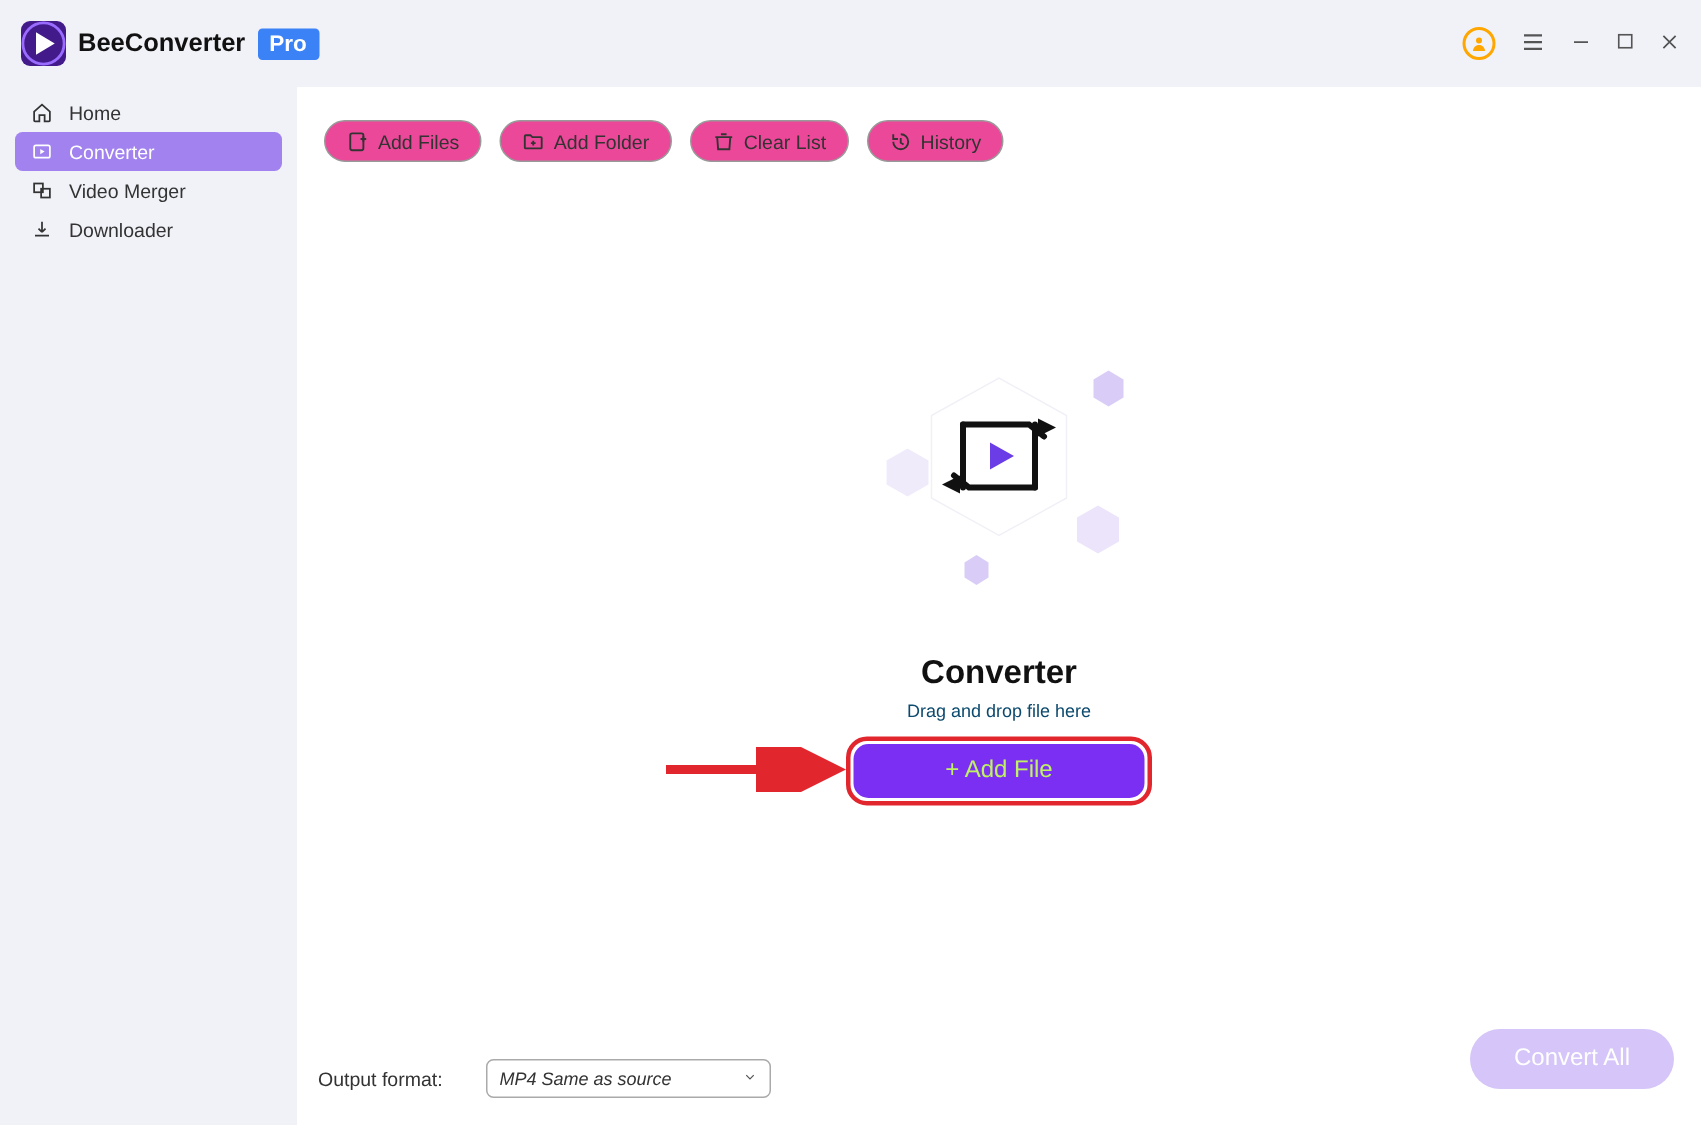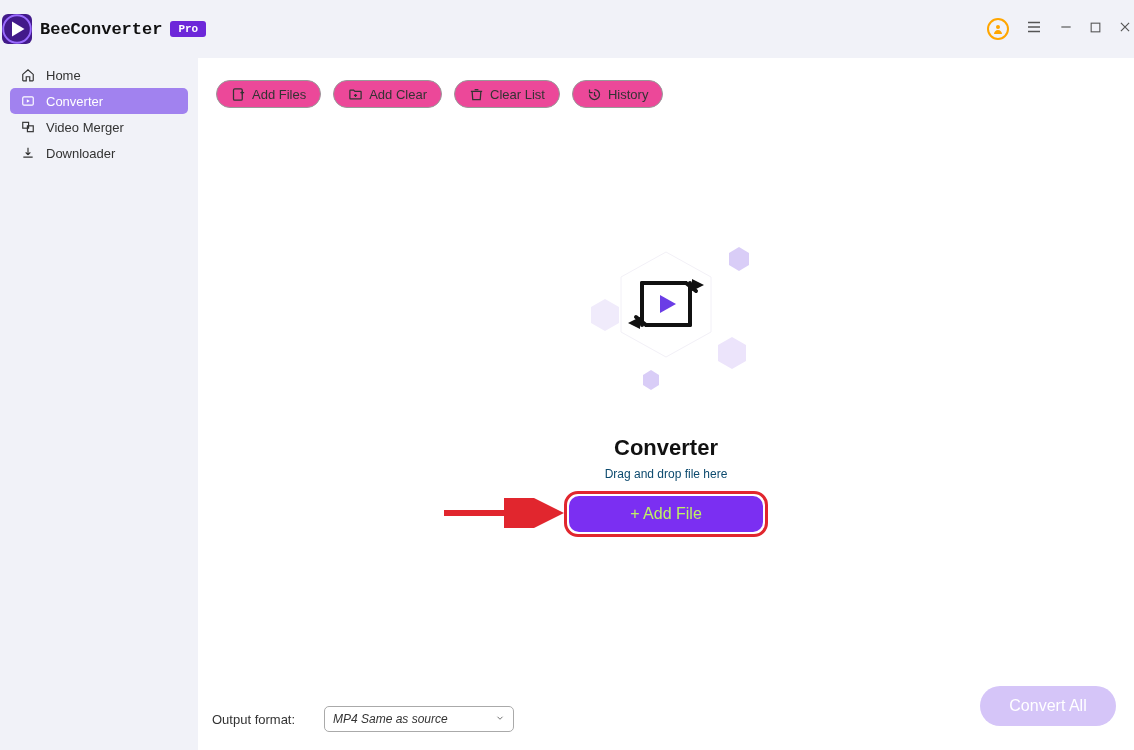--- a/index.html
+++ b/index.html
@@ -8,35 +8,35 @@
     font-family: -apple-system, "Segoe UI", Arial, sans-serif;
     background: #f1f2f8;
     overflow: hidden;
     position: relative;
     font-size: 14px;
     color: #333;
   }
   
   .titlebar {
     display: flex; align-items: center;
-    height: 58px; padding: 0 2px; font-family: Liberation Mono, monospace;
+    height: 58px; padding: 0 14px;
   }
   .app-logo {
     width: 30px; height: 30px;
     background: #421a8a;
     border-radius: 6px;
     display: flex; align-items: center; justify-content: center;
     margin-right: 8px;
   }
   .app-title { font-size: 17px; font-weight: 700; color: #111; }
   .pro-badge {
     margin-left: 8px;
-    background: #6d28d9;
+    background: #3b82f6;
     color: #fff;
-    font-size: 11px;
+    font-size: 15px;
     font-weight: 700;
     padding: 2px 8px;
     border-radius: 3px;
   }
   .titlebar-spacer { flex: 1; }
   .titlebar-icons { display: flex; align-items: center; gap: 16px; }
   .titlebar-icons .user-circle {
     width: 22px; height: 22px;
     border: 2px solid #ffa600; border-radius: 50%;
     display: flex; align-items: center; justify-content: center;
@@ -257,21 +257,21 @@
           <rect x="4" y="3" width="14" height="18" rx="2" fill="none" stroke="#333" stroke-width="2"></rect>
           <path stroke="#333" stroke-width="2" d="M15 9h6M18 6v6"></path>
         </svg>
       <span>Add Files</span>
     </button>
     <button class="tbtn">
       <svg viewBox="0 0 24 24">
           <path fill="none" stroke="#333" stroke-width="2" d="M3 6a1 1 0 011-1h5l2 2h9a1 1 0 011 1v10a1 1 0 01-1 1H4a1 1 0 01-1-1z"></path>
           <path stroke="#333" stroke-width="2" d="M12 11v5M9.5 13.5h5"></path>
         </svg>
-      <span>Add Clear</span>
+      <span>Add Folder</span>
     </button>
     <button class="tbtn">
       <svg viewBox="0 0 24 24">
           <path fill="none" stroke="#333" stroke-width="2" d="M5 7h14l-1 13H6zM9 4h6M3 7h18"></path>
         </svg>
       <span>Clear List</span>
     </button>
     <button class="tbtn">
       <svg viewBox="0 0 24 24">
           <path fill="none" stroke="#333" stroke-width="2" d="M4 12a8 8 0 108-8M4 4v5h5M12 8v5l3 2"></path>

